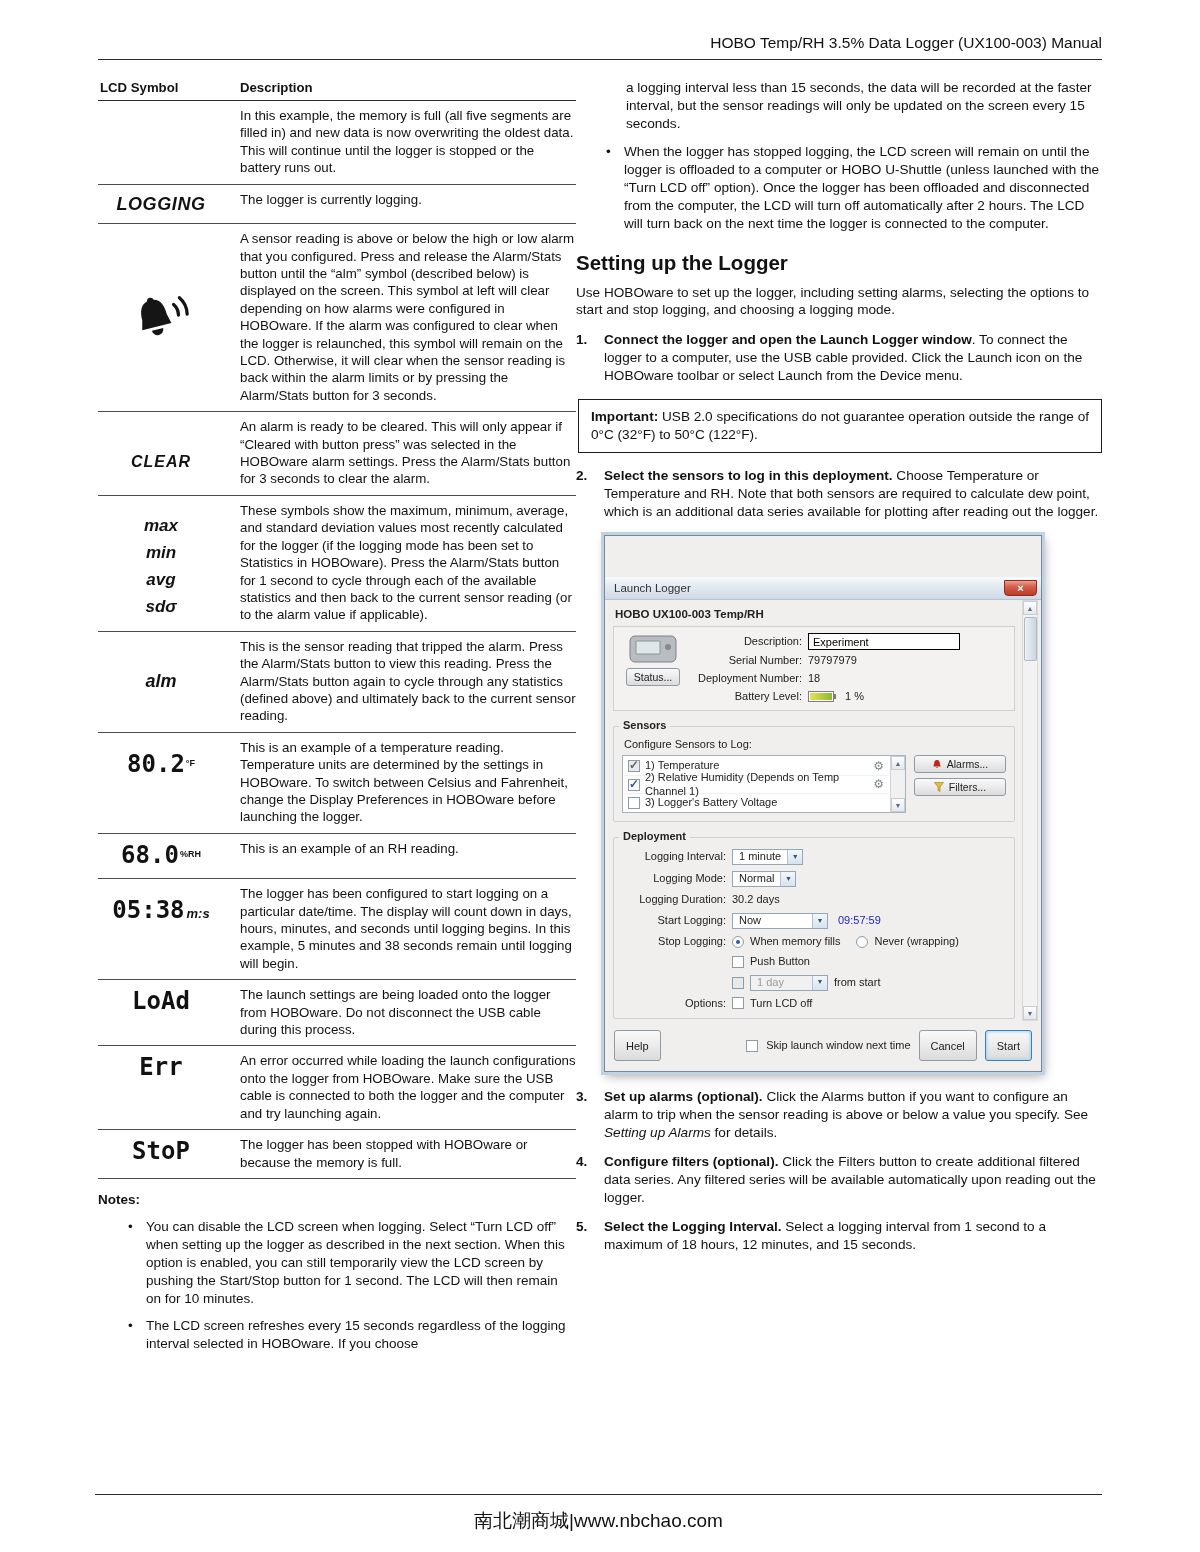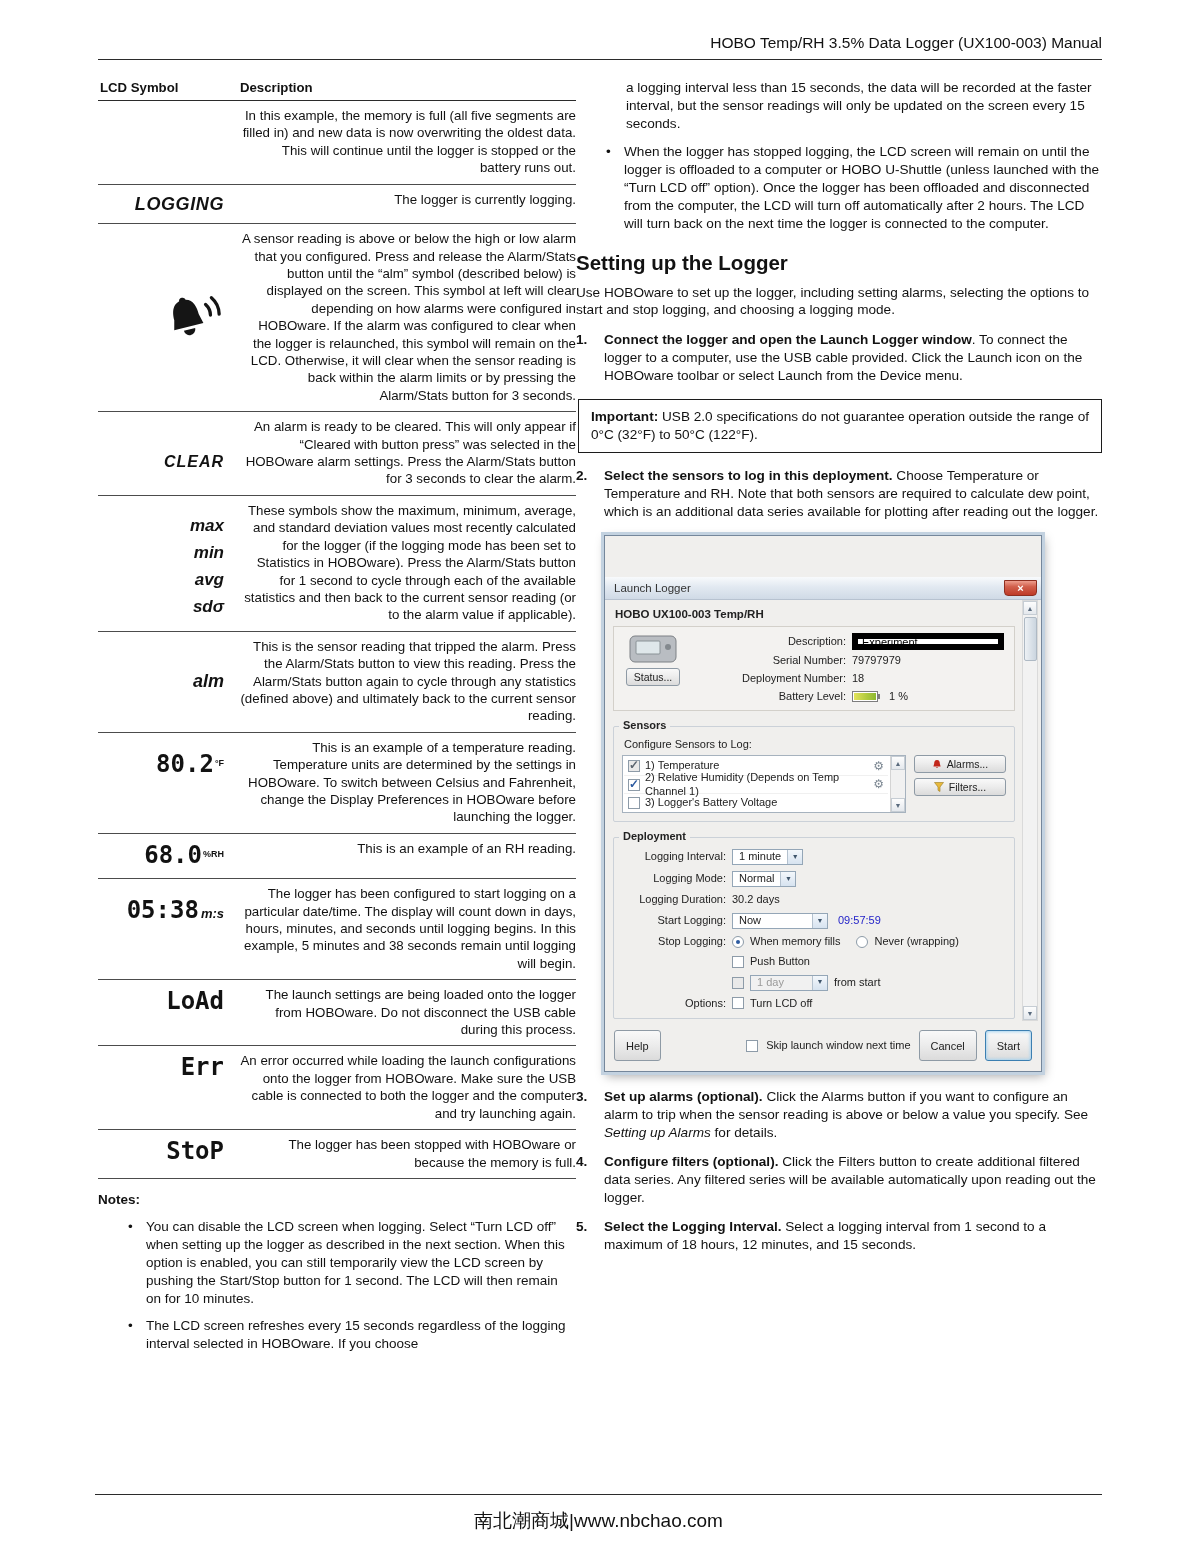--- a/index.html
+++ b/index.html
@@ -16,21 +16,21 @@
   .page-footer { position:absolute; left:95px; right:98px; bottom:18px; border-top:1.3px solid #2b2b2b; text-align:center; padding-top:13px; font-size:19px; }
 
   
   .columns { display:flex; margin-top:18px; }
   .col-left { width:478px; flex:none; }
   .col-right { flex:1; min-width:0; font-size:13.6px; line-height:1.32; }
 
   
   .lcd-table { width:100%; border-collapse:collapse; }
   .lcd-table th { text-align:left; font-size:13.2px; border-bottom:1.1px solid #2b2b2b; padding:2px 0 5px 2px; }
-  .lcd-table td { border-bottom:1px solid #4c4c4c; vertical-align:top; padding:6px 0 7px 0; font-size:13.3px; line-height:1.31;text-align:right; }
+  .lcd-table td { border-bottom:1px solid #4c4c4c; vertical-align:top; padding:6px 0 7px 0; font-size:13.3px; line-height:1.31; }
   .sym-col { width:140px; }
   .sym-cell { text-align:center; padding-right:14px !important; }
   .desc-cell { padding-left:2px !important; }
 
   .sym-logging { font-weight:bold; font-style:italic; font-size:18px; letter-spacing:.6px; display:inline-block; margin-top:2px; }
   .sym-clear   { font-weight:bold; font-style:italic; font-size:16px; letter-spacing:1px; display:inline-block; margin-top:34px; }
   .sym-stack   { margin-top:10px; }
   .sym-stat    { font-weight:bold; font-style:italic; font-size:17px; line-height:1.6; }
   .sym-alm     { font-weight:bold; font-style:italic; font-size:18px; display:inline-block; margin-top:32px; }
   .bell-wrap   { margin-top:62px; }
@@ -65,23 +65,23 @@
   .dlg-titlebar { height:23px; display:flex; align-items:center; padding:0 4px 0 9px;
     background:linear-gradient(#F8FAFC,#E2E9F1 45%,#D0DAE6); border-bottom:1px solid #B7C2D0; font-size:11.5px; color:#333;margin-top:41px; }
   .dlg-close { margin-left:auto; width:33px; height:16px; border-radius:0 0 4px 4px; cursor:default;
     background:linear-gradient(#EE9E8E,#D2604D 40%,#BE3A27); border:1px solid #8E2E20; color:#fff;
     font-size:11px; line-height:14px; text-align:center; font-weight:bold; }
   .dlg-main { position:relative; padding:6px 26px 4px 8px; }
   .dev-header { font-weight:bold; margin:1px 0 5px 2px; font-size:11.5px; }
 
   .head-panel { border:1px solid #D3D0CA; background:#F3F2F0; padding:6px 8px; display:flex; gap:8px; }
   .dev-col { width:62px; flex:none; display:flex; flex-direction:column; align-items:center; gap:3px; }
-  .info-grid { flex:1; display:grid; grid-template-columns:116px 1fr; row-gap:4px; align-items:center;margin-left:44px; }
+  .info-grid { flex:1; display:grid; grid-template-columns:116px 1fr; row-gap:4px; align-items:center; }
   .ig-label { text-align:right; padding-right:6px; }
-  .txt-input { width:152px; height:17px; border:6px solid #000000; font-size:11px; padding:1px 4px; font-family:inherit; background:#fff; }
+  .txt-input { width:152px; height:17px; border:1px solid #000000; font-size:11px; padding:1px 4px; font-family:inherit; background:#fff; }
 
   .battery { width:26px; height:11px; border:1px solid #7d7d7d; position:relative; display:inline-block; background:#fff; margin-right:5px; vertical-align:-2px; }
   .battery::after { content:""; position:absolute; right:-3px; top:2px; width:2px; height:5px; background:#7d7d7d; }
   .batt-fill { position:absolute; inset:1px; background:linear-gradient(90deg,#E3E35A,#AFC93E 60%,#8DB92F); }
 
   .groupbox { position:relative; border:1px solid #CBD1D8; border-radius:2px; margin-top:15px; padding:11px 8px 8px 8px; }
   .group-legend { position:absolute; top:-8px; left:5px; background:#F0EFED; padding:0 4px; font-weight:bold; }
   .configure-label { margin:0 0 4px 2px; }
 
   .sensors-inner { display:flex; gap:8px; align-items:flex-start; }

